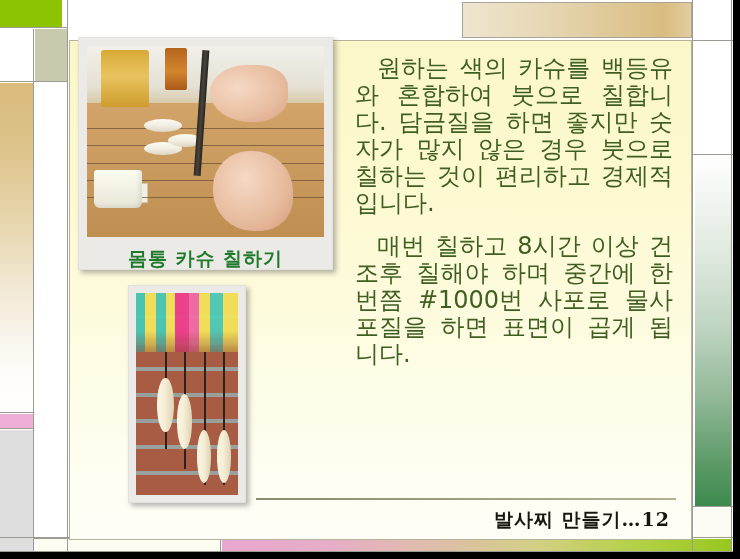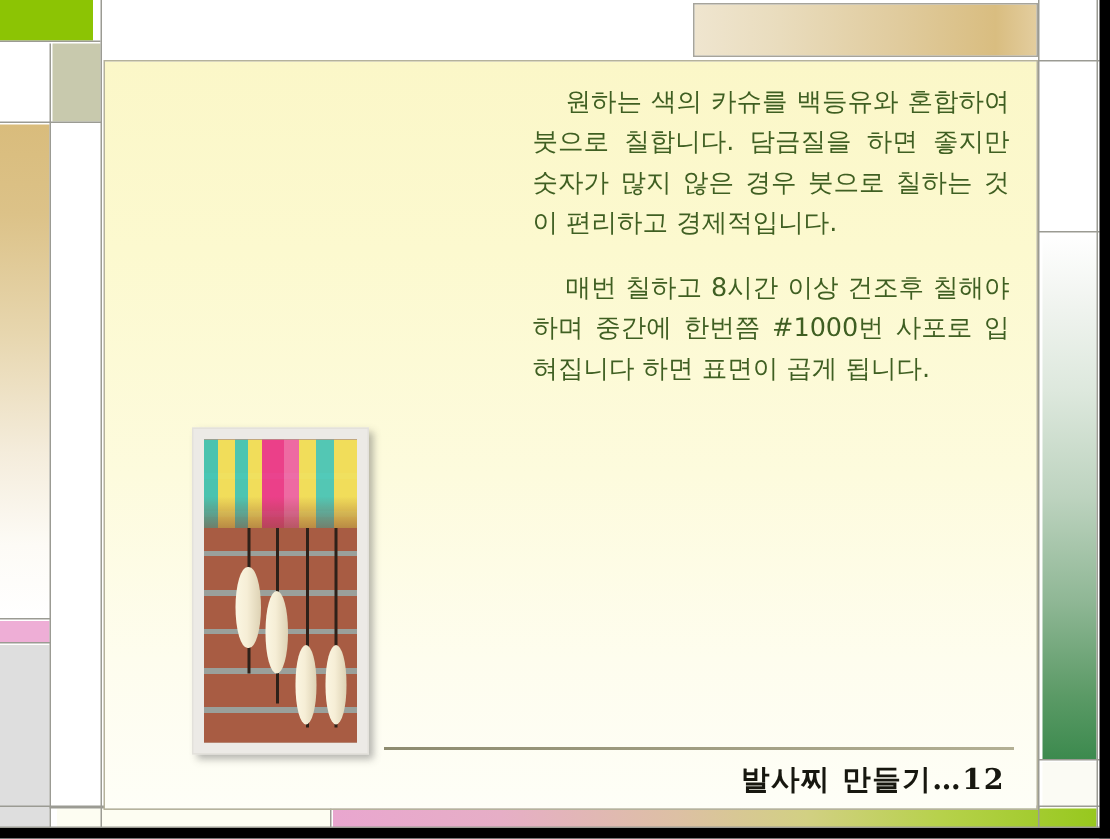--- a/index.html
+++ b/index.html
@@ -252,21 +252,21 @@
   
   #textcol {
     position: absolute;
     left: 285px; top: 14px;
     width: 318px;
   }
   .para {
     margin: 0 0 16px 0;
     text-indent: 22px;
     font-family: "DejaVu Sans", "Liberation Sans", sans-serif;
-    font-size: 17px;
+    font-size: 24px;
     line-height: 27px;
     color: #3f5f22;
     text-align: justify;
     text-justify: inter-character;
     word-break: break-all;
   }
 
   
   #foot-rule {
     position: absolute;
@@ -328,41 +328,66 @@
   <div class="frameline" style="left:692px;top:0px;   width:1px;   height:552px;"></div>
   <div class="frameline" style="left:731px;top:0px;   width:1px;   height:552px;"></div>
   <div class="frameline" style="left:692px;top:40px;  width:41px;  height:1px;"></div>
   <div class="frameline" style="left:692px;top:154px; width:41px;  height:1px;"></div>
   <div class="frameline" style="left:692px;top:506px; width:41px;  height:1px;"></div>
   <div class="frameline" style="left:33px; top:538px; width:660px; height:1px;"></div>
   <div class="frameline" style="left:220px;top:538px; width:1px;   height:14px;"></div>
 
   <div id="panel">
 
+    <div id="photo1" class="photo-card">
+      <div class="pic">
+        <div class="p1-wall"></div>
+        <div class="p1-table"></div>
+        <div class="p1-jar"></div>
+        <div class="p1-jar-label"></div>
+        <div class="p1-bottle"></div>
+
+        <div class="p1-wire" style="top:43%;"></div>
+        <div class="p1-wire" style="top:52%;"></div>
+        <div class="p1-wire" style="top:61%;"></div>
+        <div class="p1-wire" style="top:70%;"></div>
+        <div class="p1-wire" style="top:79%;"></div>
+
+        <div class="p1-float" style="left:24%; top:38%; width:16%; height:7%;"></div>
+        <div class="p1-float" style="left:24%; top:50%; width:16%; height:7%;"></div>
+        <div class="p1-float" style="left:34%; top:46%; width:15%; height:7%;"></div>
+
+        <div class="p1-cup"></div>
+        <div class="p1-brush"></div>
+        <div class="p1-hand1"></div>
+        <div class="p1-hand2"></div>
+      </div>
+      <div class="cap">몸통 카슈 칠하기</div>
+    </div>
 
     <div id="photo2" class="photo-card">
       <div class="pic">
         <div class="p2-brick"></div>
         <div class="p2-hooks"></div>
 
         <div class="p2-line" style="left:28%; top:29%; height:48%;"></div>
         <div class="p2-line" style="left:47%; top:29%; height:58%;"></div>
         <div class="p2-line" style="left:67%; top:29%; height:66%;"></div>
         <div class="p2-line" style="left:85%; top:29%; height:66%;"></div>
 
         <div class="p2-float" style="left:21%; top:42%; width:16%; height:27%;"></div>
         <div class="p2-float" style="left:40%; top:50%; width:15%; height:27%;"></div>
         <div class="p2-float" style="left:60%; top:68%; width:14%; height:26%;"></div>
         <div class="p2-float" style="left:79%; top:68%; width:14%; height:26%;"></div>
       </div>
     </div>
 
     <div id="textcol">
       <p class="para">원하는 색의 카슈를 백등유와 혼합하여 붓으로 칠합니다. 담금질을 하면 좋지만 숫자가 많지 않은 경우 붓으로 칠하는 것이 편리하고 경제적입니다.</p>
-      <p class="para">매번 칠하고 8시간 이상 건조후 칠해야 하며 중간에 한번쯤 #1000번 사포로 입혀집니다 하면 표면이 곱게 됩니다.</p>
+      <p class="para">매번 칠하고 8시간 이상 건조후 칠해야 하며 중간에 한번쯤 #1000번 사포로 물사포질을 하면 표면이 곱게 됩니다.</p>
     </div>
 
     <div id="foot-rule"></div>
     <div id="footer">발사찌 만들기…12</div>
 
   </div>
 
   <div class="black-strip"></div>
   <div class="right-black"></div>
 </div>

